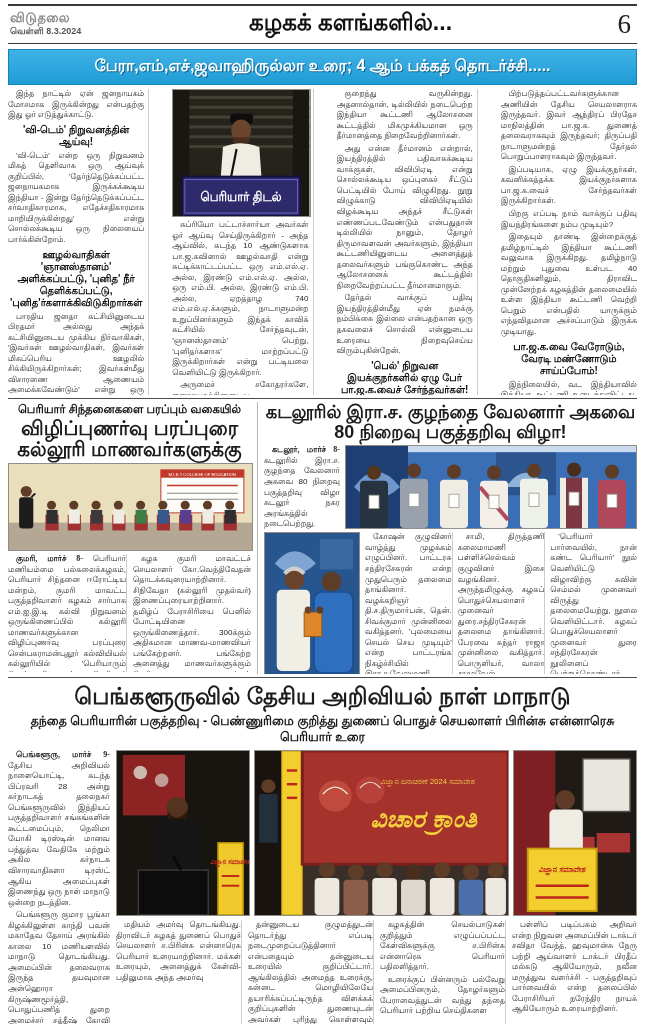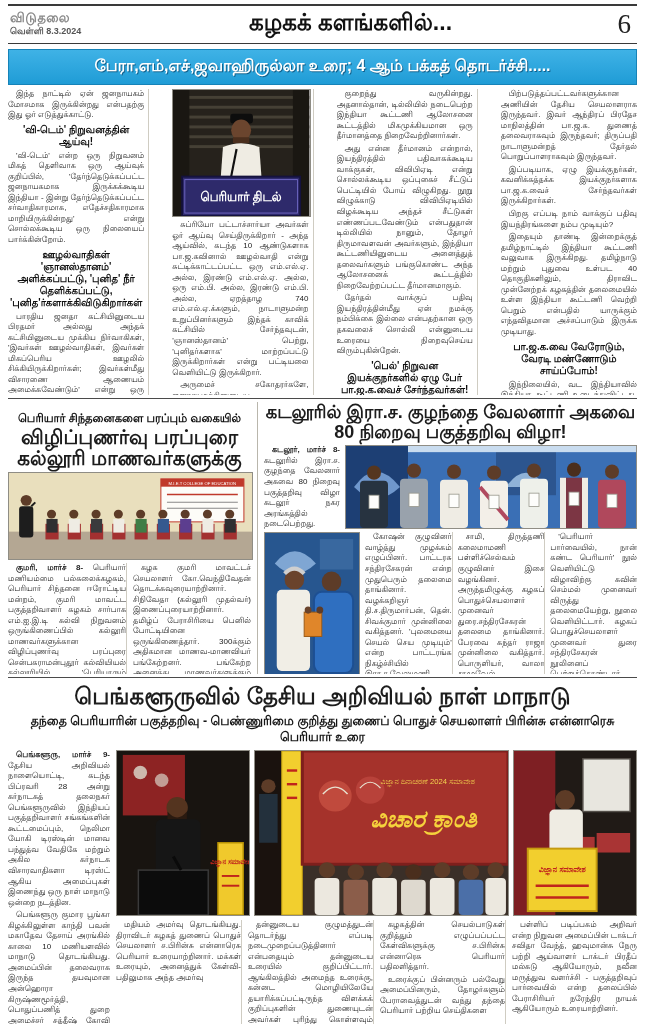--- a/index.html
+++ b/index.html
@@ -18,34 +18,34 @@
   .section-title{flex:1;text-align:center;font-size:23px;font-weight:bold;color:#111;}
   .page-number{width:60px;text-align:right;font-family:"Liberation Serif","DejaVu Serif",serif;
     font-size:27px;color:#222;padding-right:4px;}
   
   .headline-banner{margin:5px 0 4px 0;background:linear-gradient(#3fb2e6,#1f9cd6);
     border:1px solid #1683b8;height:34px;display:flex;align-items:center;justify-content:center;}
   .headline-banner span{color:#ffffff;font-weight:bold;font-size:16px;
     text-shadow:1px 1px 0 #14628d;}
   
   .body-p{font-size:8px;line-height:1.32;text-align:justify;margin:0 0 2px 0;text-indent:8px;color:#222;}
-  .body-p strong{font-weight:bold;}
+  .body-p strong{font-weight:bold;font-family:Liberation Serif, serif;}
   .subhead{font-size:10px;line-height:1.2;font-weight:bold;text-align:center;margin:3px 0 3px 0;color:#0e0e0e;}
   .col-rule{border-right:1px solid #cfccc2;}
   .photo{border:1px solid #8f8d85;display:block;}
   .section-divider{border:none;border-top:1.5px solid #4a4a4a;margin:3px 0;}
   
   .top-section{display:flex;gap:23px;height:306px;overflow:hidden;justify-content:space-between;}
   .tcol{flex:1;overflow:hidden;padding-right:4px;}
   .tcol:last-child{padding-right:0;}
   .top-photo{width:100%;height:126px;margin-bottom:3px;}
   
   .middle-section{display:flex;height:272px;overflow:hidden;margin-top:2px;}
   .college{width:243px;flex:none;padding-right:6px;border-right:1px solid #b9b6ac;overflow:hidden;}
-  .college-kicker{font-size:11.5px;font-weight:bold;text-align:center;margin:10px 0 0 0;color:#111;}
+  .college-kicker{font-size:11.5px;font-weight:bold;text-align:center;margin:1px 0 0 0;color:#111;}
   .college-headline{font-size:20px;line-height:1.05;font-weight:bold;text-align:center;margin:1px 0 3px 0;}
   .college-headline span{display:block;}
   .college-photo{width:100%;height:86px;margin-bottom:3px;}
   .college-cols{display:flex;gap:6px;height:118px;overflow:hidden;}
   .college-cols .ccol{flex:1;overflow:hidden;}
   .cuddalore{flex:1;padding-left:6px;overflow:hidden;}
   .cuddalore-headline{font-size:18px;line-height:1.12;font-weight:bold;text-align:center;margin:0 0 3px 0;}
   .cud-row1{display:flex;gap:5px;height:84px;overflow:hidden;}
   .cud-intro{width:76px;flex:none;overflow:hidden;}
   .cud-photo-group{flex:1;height:82px;}

